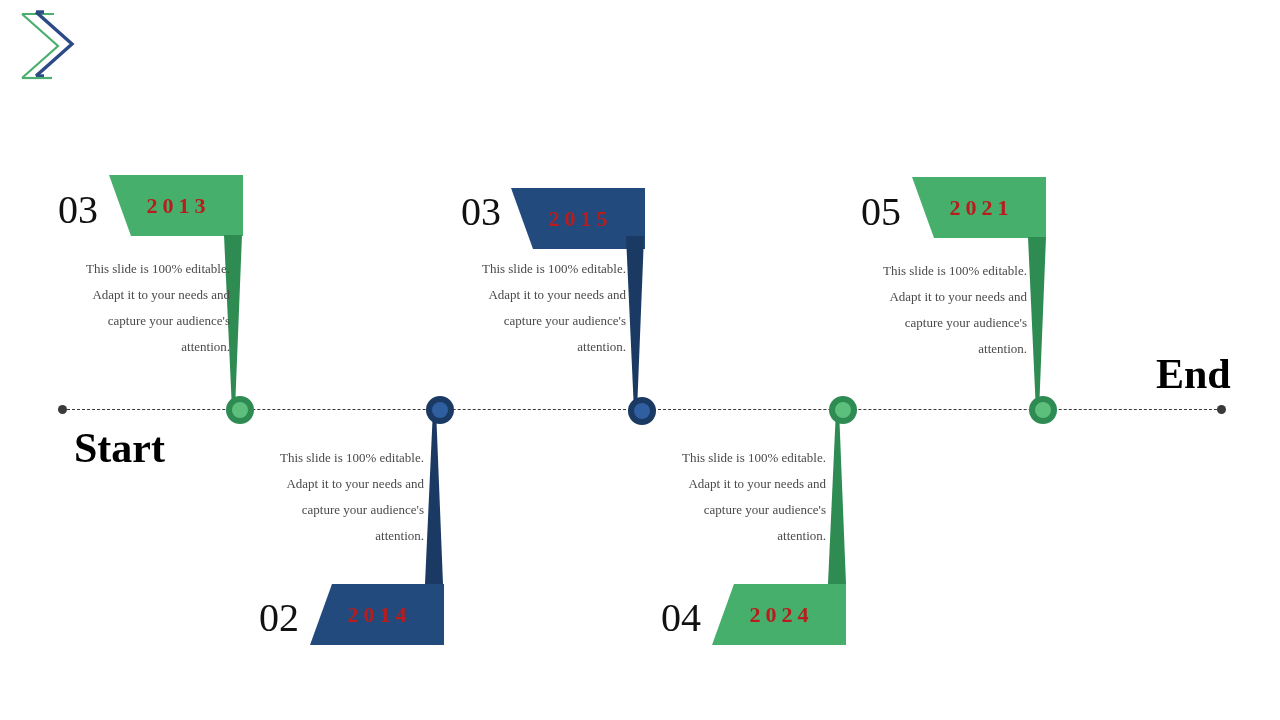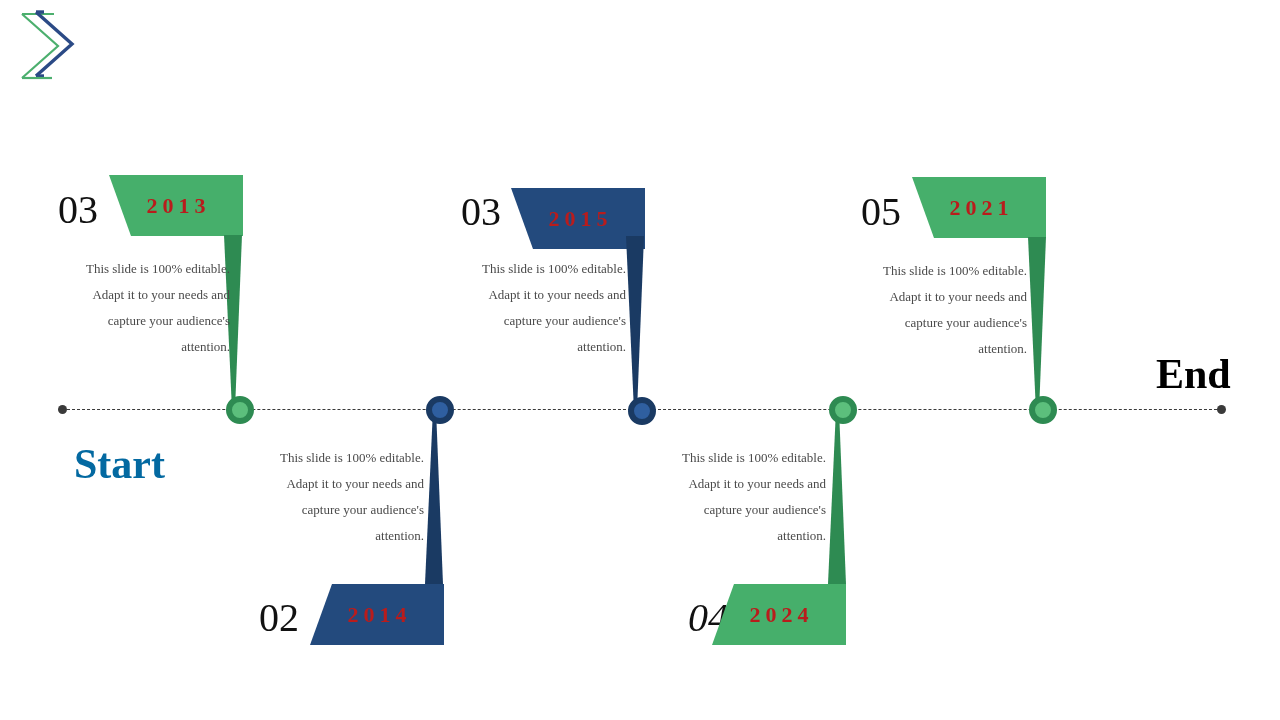--- a/index.html
+++ b/index.html
@@ -74,23 +74,22 @@
   #axis-start-dot { left: -4px; }
   #axis-end-dot   { right: -4px; }
 
   #start-label {
     position: absolute;
     left: 74px;
     top: 424px;
     font-family: "Liberation Serif", serif;
     font-size: 42px;
     font-weight: bold;
-    color: #0369a1;
+    color: #000000;
     white-space: nowrap;
-    margin-top: 16px;
   }
   #end-label {
     position: absolute;
     left: 1116px;
     top: 350px;
     font-family: "Liberation Serif", serif;
     font-size: 42px;
     font-weight: bold;
     color: #000000;
     white-space: nowrap;
@@ -177,21 +176,21 @@
 
   
   #ms-03-banner { left: 511px; top: 188px; }
   #ms-03-num    { left: 461px; top: 188px; }
   #ms-03-stem   { left: 626px; top: 236px; }
   #ms-03-desc   { left: 474px; top: 256px; }
   #ms-03-node   { left: 628px; top: 397px; }
 
   
   #ms-04-banner { left: 712px; top: 584px; }
-  #ms-04-num    { left: 688px; top: 594px; font-style: italic; }
+  #ms-04-num    { left: 661px; top: 594px; }
   #ms-04-stem   { left: 828px; top: 409px; }
   #ms-04-desc   { left: 674px; top: 445px; }
   #ms-04-node   { left: 829px; top: 396px; }
 
   
   #ms-05-banner { left: 912px; top: 177px; }
   #ms-05-num    { left: 861px; top: 188px; }
   #ms-05-stem   { left: 1028px; top: 237px; }
   #ms-05-desc   { left: 875px; top: 258px; }
   #ms-05-node   { left: 1029px; top: 396px; }

